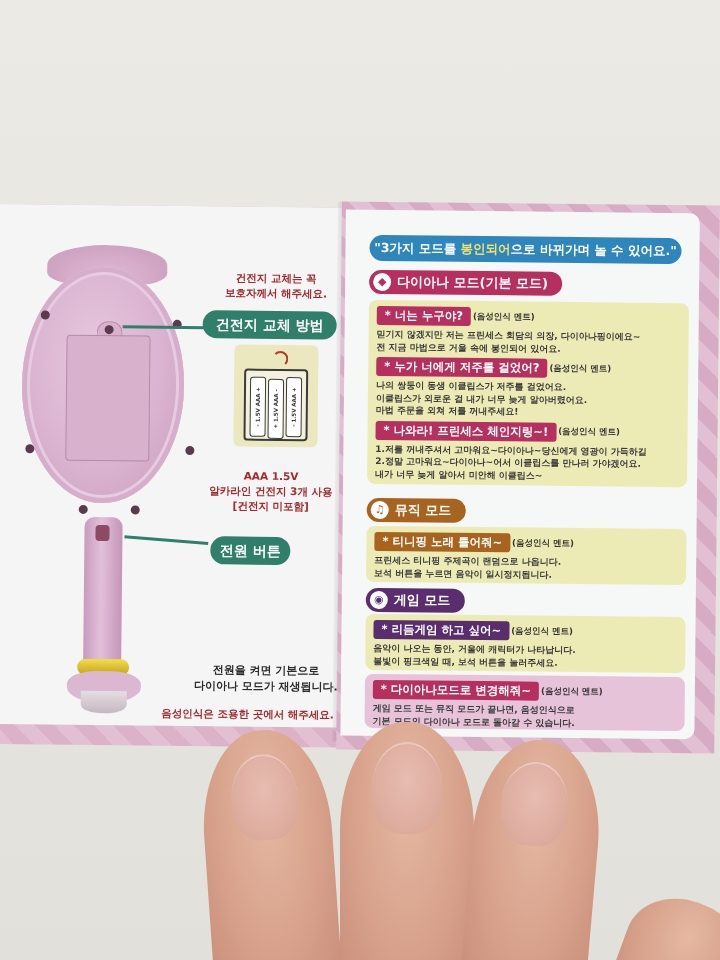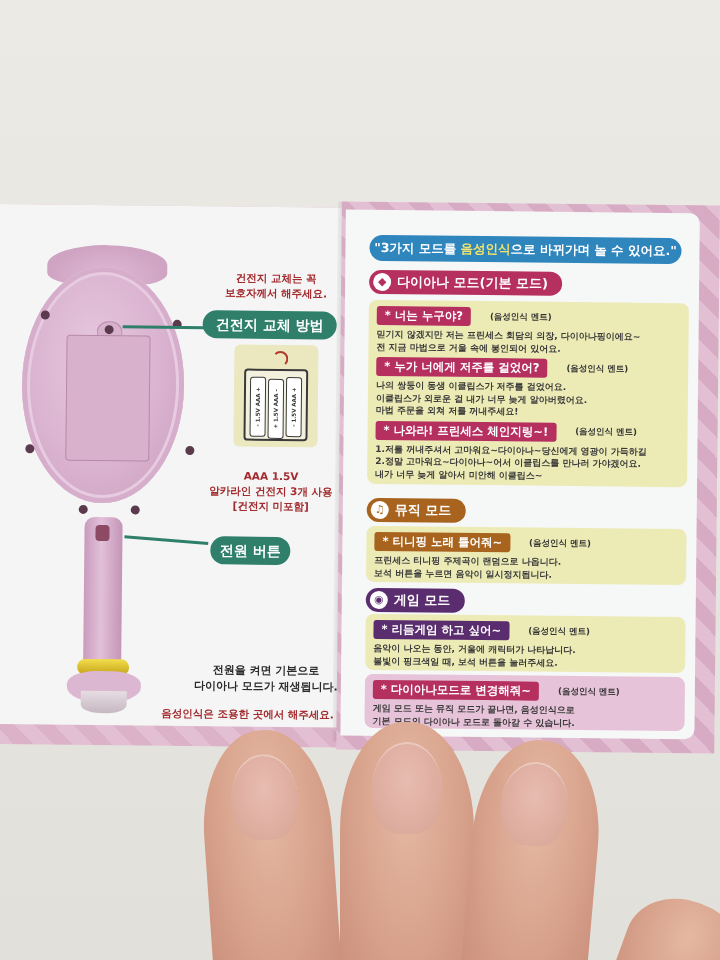--- a/index.html
+++ b/index.html
@@ -159,21 +159,21 @@
     position: absolute; left: 24px; width: 320px; border-radius: 8px;
     padding: 6px 8px;
   }
   .card.yellow { background: #ecebb6; }
   .card.pink { background: #e6c3d8; }
   .phrase-row { display: flex; align-items: center; margin-bottom: 3px; }
   .phrase {
     color: #fff; font-weight: bold; font-size: 11.5px; line-height: 19px;
     padding: 0 8px; border-radius: 3px; white-space: nowrap;
   }
-  .tag { font-size: 8.5px; font-weight: bold; color: #333; margin-left: 19px; white-space: nowrap; }
+  .tag { font-size: 8.5px; font-weight: bold; color: #333; margin-left: 2px; white-space: nowrap; }
   .desc { font-size: 9px; line-height: 12.5px; color: #3a3a3a; font-weight: bold; white-space: nowrap; margin-bottom: 4px; }
 
   
   .finger {
     position: absolute; border-radius: 48% 48% 20% 20% / 40% 40% 10% 10%;
     background: radial-gradient(ellipse at 50% 30%, #e5b8a2 0%, #d9a48e 50%, #c98e7a 100%);
   }
   .nail {
     position: absolute; border-radius: 50% 50% 40% 40%;
     background: radial-gradient(ellipse at 50% 40%, #e8bcb1 0%, #deaea0 60%, #d6a393 100%);
@@ -250,21 +250,21 @@
       <div class="red-note" style="left:160px;top:500px;width:186px;">음성인식은 조용한 곳에서 해주세요.</div>
     </div>
   </div>
 
   <div class="spine"></div>
 
   <div class="page-right">
     <div class="inner">
 
       <div class="headline">
-        <span>"3가지 모드를 </span><span class="hl">음성인식</span><span>으로 바뀌가며 놀 수 있어요."</span>
+        <span>"3가지 모드를 </span><span class="hl">봉인되어</span><span>으로 바뀌가며 놀 수 있어요."</span>
       </div>
 
       <div class="mode-pill" style="top:60px;background:#b5305f;">
         <span class="mode-icon" style="color:#b5305f;">◆</span>
         <span>다이아나 모드(기본 모드)</span>
       </div>
       <div class="card yellow" style="top:90px;height:184px;">
         <div class="phrase-row">
           <span class="phrase" style="background:#b5305f;">* 너는 누구야?</span>
           <span class="tag">(음성인식 멘트)</span>

